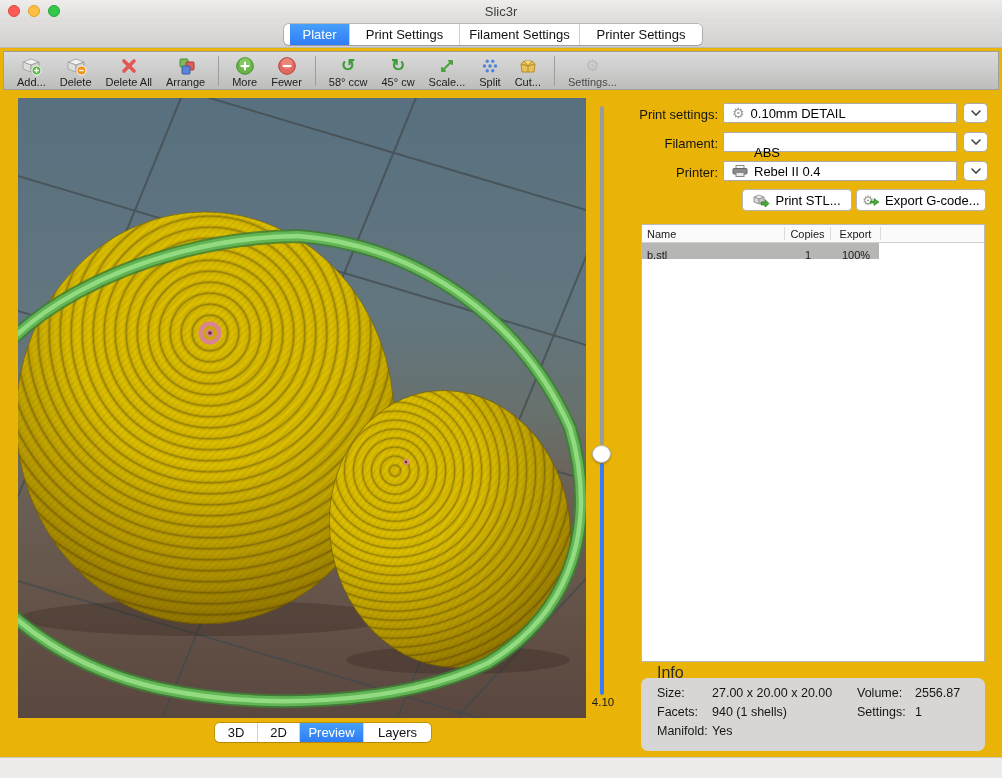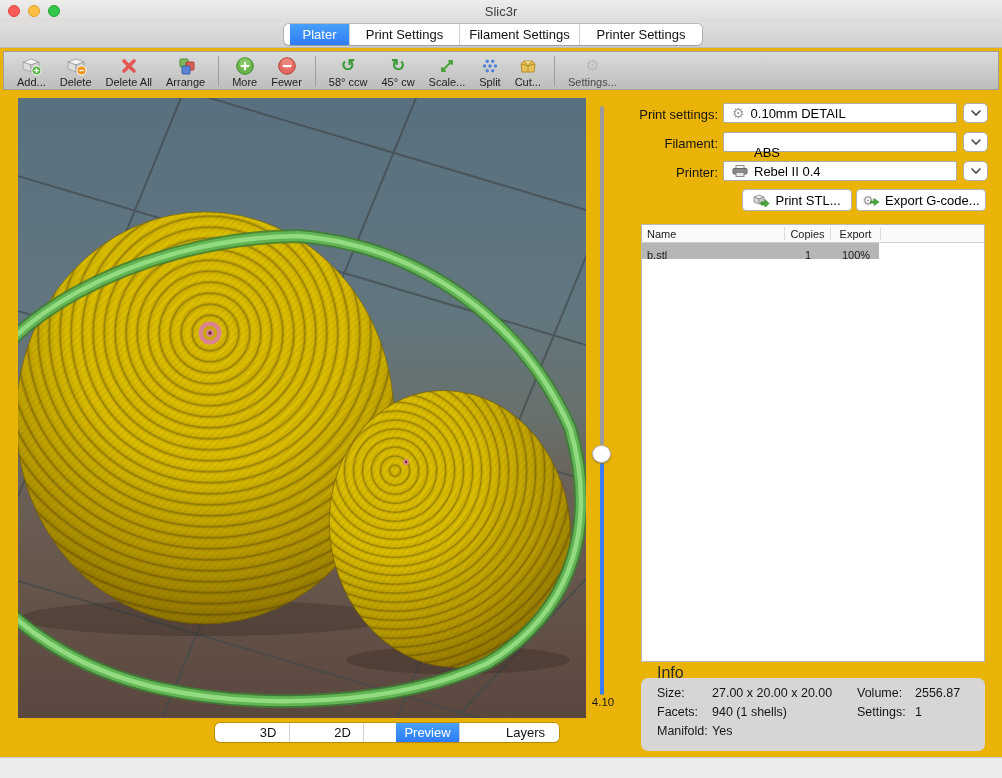--- a/index.html
+++ b/index.html
@@ -31,21 +31,21 @@
   
   .viewport{position:absolute;left:18px;top:98px;width:568px;height:620px;}
   .viewport svg{display:block;}
   
   .sl-track-top{position:absolute;left:600px;top:106px;width:4px;height:339px;background:#9b9b9b;border-radius:2px;}
   .sl-track-bot{position:absolute;left:600px;top:463px;width:4px;height:232px;background:#3a7df2;border-radius:2px;}
   .sl-thumb{position:absolute;left:592px;top:445px;width:19px;height:18px;background:#fff;border:1px solid #b4b4b4;border-radius:50%;box-shadow:0 1px 2px rgba(0,0,0,.3);box-sizing:border-box;}
   .sl-value{position:absolute;left:584px;top:696px;width:38px;text-align:center;font-size:11.5px;color:#1b1b1b;}
   
   .viewtabs{left:215px;top:723px;height:19px;}
-  .viewtabs .sg{height:19px;margin-left:32px;}
+  .viewtabs .sg{height:19px;}
   
   .flabel{position:absolute;left:620px;width:98px;font-size:13px;color:#141414;text-align:right;}
   .combo{position:absolute;left:723px;width:234px;height:20px;background:#fff;border:1px solid #ababab;border-radius:2px;box-sizing:border-box;display:flex;align-items:center;font-size:13px;color:#000;}
   .combo .cico{margin-left:8px;display:flex;align-items:center;}
   .combo .ctext{margin-left:6px;}
   .combo .ctext.noicon{margin-left:30px;margin-top:20px;}
   .combo-btn{position:absolute;left:963px;width:25px;height:20px;background:#fff;border:1px solid #ababab;border-radius:5px;box-sizing:border-box;display:flex;align-items:center;justify-content:center;cursor:default;}
   .btn{position:absolute;height:22px;background:#fff;border:1px solid #b3b3b2;border-radius:4px;box-sizing:border-box;display:flex;align-items:center;justify-content:center;font-size:13px;color:#000;gap:5px;}
   
   .objtable{position:absolute;left:641px;top:224px;width:344px;height:438px;background:#fff;border:1px solid #b9b9b8;box-sizing:border-box;font-size:11px;color:#1a1a1a;}

